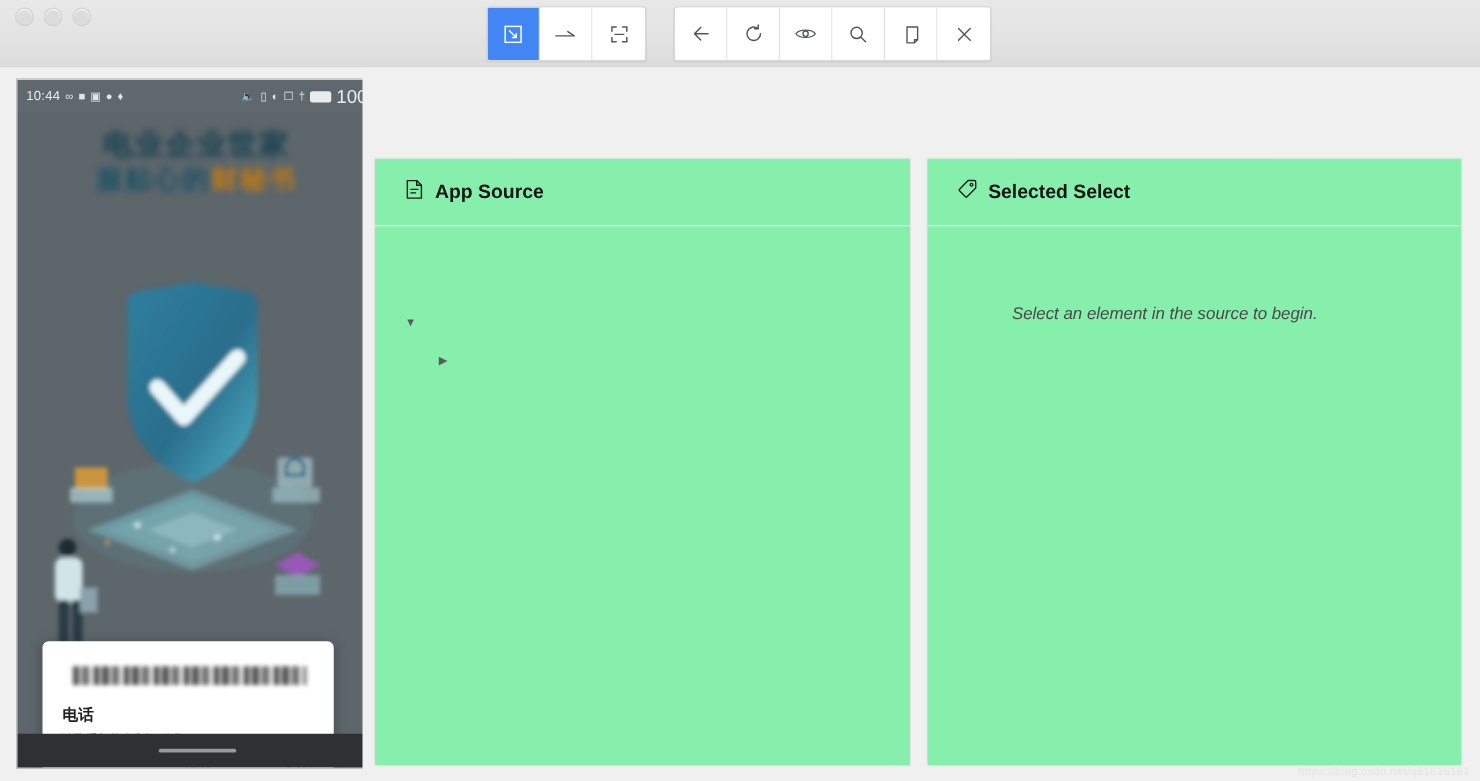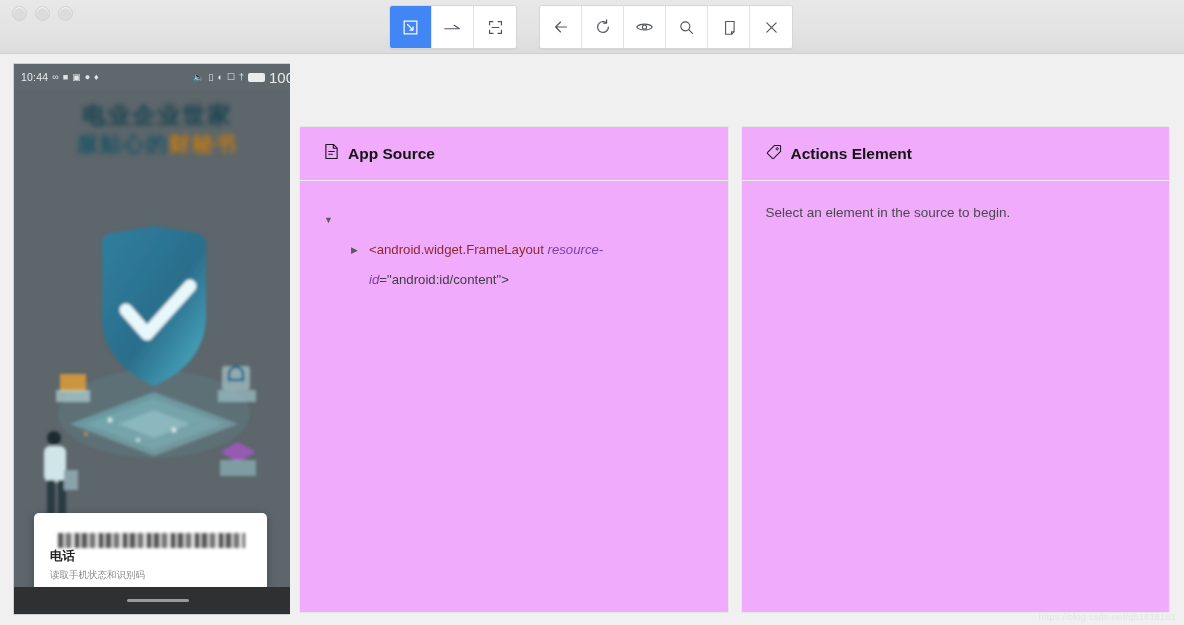--- a/index.html
+++ b/index.html
@@ -172,20 +172,21 @@
         #3a3a3a 0px, #3a3a3a 5px,
         #c9c9c9 5px, #c9c9c9 8px,
         #5a5a5a 8px, #5a5a5a 13px,
         #dcdcdc 13px, #dcdcdc 17px,
         #2e2e2e 17px, #2e2e2e 21px,
         #bdbdbd 21px, #bdbdbd 24px);
     filter: blur(1.6px);
     opacity: .85;
   }
   .perm-name {
+    margin-top: 16px;
     font-size: 12.5px;
     font-weight: bold;
     color: #222222;
   }
   .perm-desc {
     margin-top: 4px;
     font-size: 9.5px;
     color: #8a8a8a;
   }
   .perm-actions {
@@ -260,27 +261,28 @@
     position: absolute;
     top: 72px;
     left: 9px;
     right: 14px;
     bottom: 12px;
     display: flex;
     gap: 12px;
   }
   .card {
     flex: 1;
-    background: #f0abfc;
+    background: #86efac;
     border: 1px solid #e6e6e6;
     border-radius: 2px;
     box-sizing: border-box;
     display: flex;
     flex-direction: column;
     overflow: hidden;
+    gap: 38px;
   }
   .card-head {
     height: 54px;
     display: flex;
     align-items: center;
     gap: 9px;
     padding: 0 24px;
     border-bottom: 1px solid #ededed;
     box-sizing: border-box;
   }
@@ -289,22 +291,24 @@
     font-weight: bold;
     color: #141414;
   }
   .card-body {
     flex: 1;
     padding: 24px;
     box-sizing: border-box;
     overflow: auto;
   }
   .hint {
+    font-style: italic;
     font-size: 13.5px;
     color: #4a4a4a;
+    margin-left: 44px;
   }
 
   
   .tree { font-size: 13.2px; line-height: 30px; }
   .node { display: flex; align-items: flex-start; }
   .node.lvl2 { padding-left: 27px; }
   .arrow {
     width: 18px;
     flex: 0 0 18px;
     color: #5b5b5b;
@@ -528,35 +532,34 @@
           </span>
           <span class="card-title">App Source</span>
         </div>
         <div class="card-body">
           <div class="tree">
             <div class="node">
               <span class="arrow">▼</span>
             </div>
             <div class="node lvl2">
               <span class="arrow">▶</span>
-              <span class="tag-text"><span>&lt;android.widget.FrameLayout </span><span class="attr-name">resource-id</span><span class="attr-val">="android:id/content"&gt;</span></span>
             </div>
           </div>
         </div>
       </div>
 
       <div class="card">
         <div class="card-head">
           <span>
             <svg width="16" height="16" viewBox="0 0 18 18" fill="none">
               <path d="M9.6 1.6 H15.4 a1 1 0 0 1 1 1 V8.4 L8.6 16.2 a1 1 0 0 1 -1.4 0 L1.8 10.8 a1 1 0 0 1 0 -1.4 Z" stroke="#1a1a1a" stroke-width="1.2" stroke-linejoin="round"></path>
               <circle cx="12.6" cy="5.4" r="1.25" stroke="#1a1a1a" stroke-width="1.1"></circle>
             </svg>
           </span>
-          <span class="card-title">Actions Element</span>
+          <span class="card-title">Selected Select</span>
         </div>
         <div class="card-body">
           <div class="hint">Select an element in the source to begin.</div>
         </div>
       </div>
 
     </div>
 
     <div class="watermark">https://blog.csdn.net/q51616161</div>
   </div>

